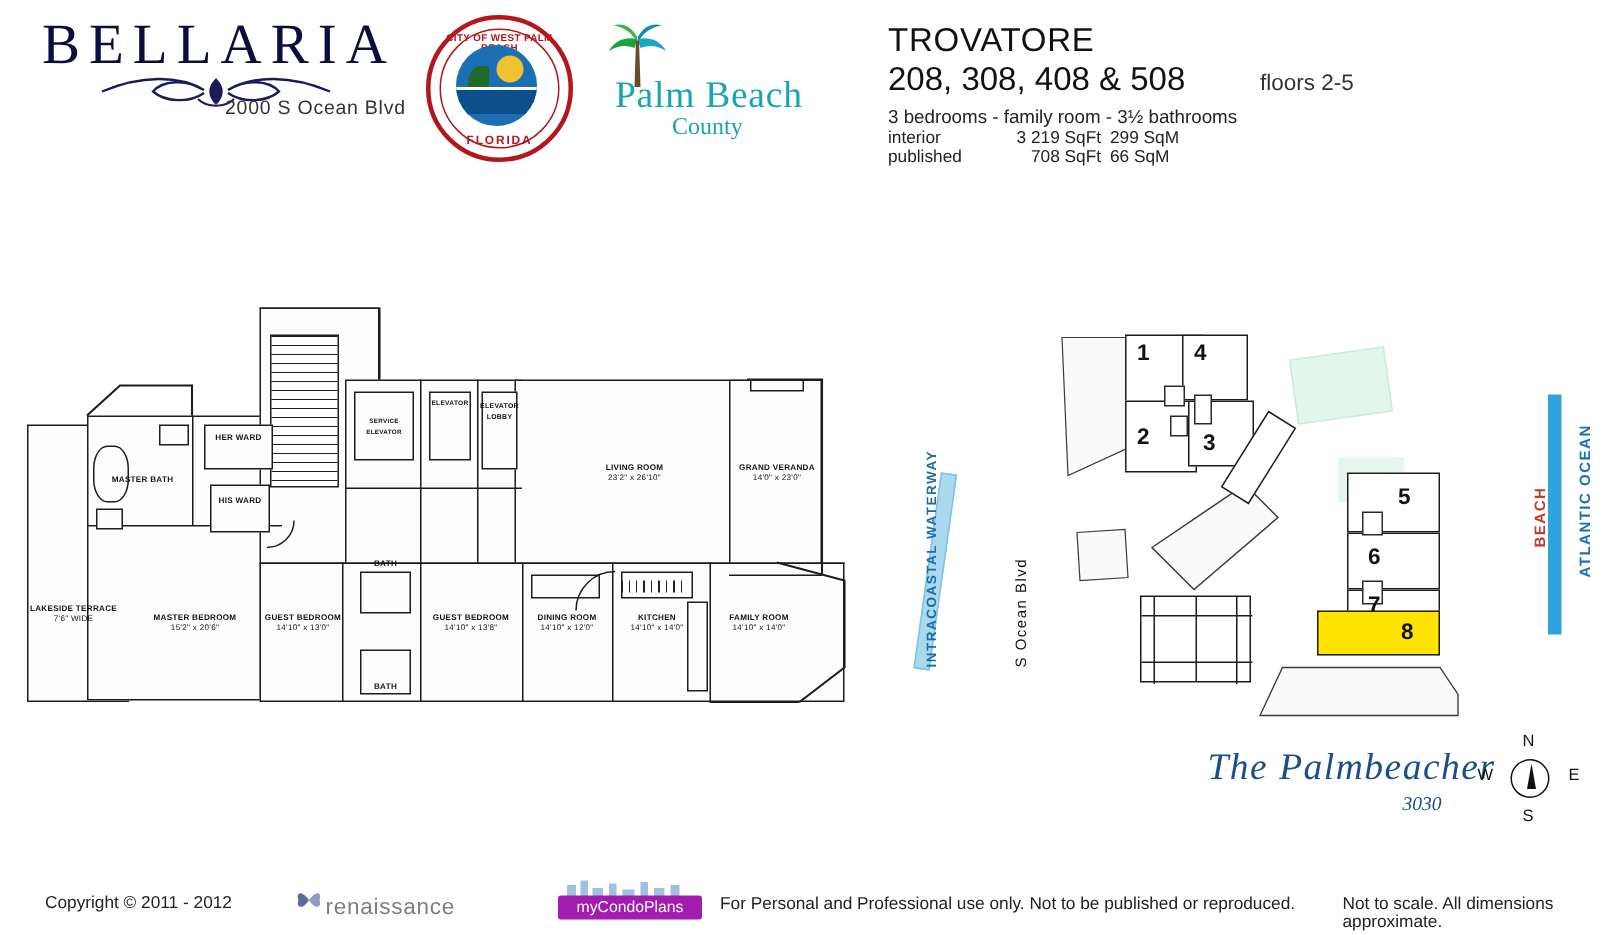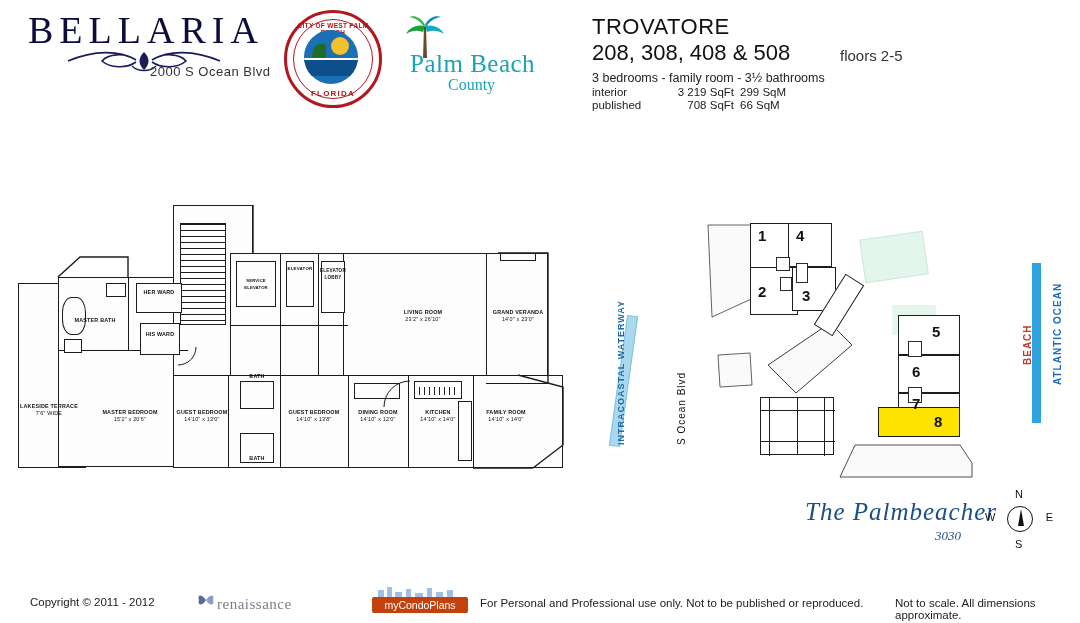--- a/index.html
+++ b/index.html
@@ -147,26 +147,26 @@
   }
   #compass .n{position:absolute;left:30px;top:0;}
   #compass .s{position:absolute;left:30px;bottom:0;}
   #compass .w{position:absolute;left:0;top:23px;}
   #compass .e{position:absolute;right:0;top:23px;}
 
   
   #footer-copyright{left:30px;top:596px;font-size:11.5px;color:#222;}
   #renaissance{left:195px;top:588px;width:120px;height:28px;}
   #renaissance .rtxt{
-    position:absolute;left:22px;top:8px;font-family:Liberation Serif, serif;
+    position:absolute;left:22px;top:8px;font-family:Liberation Sans, sans-serif;
     font-size:15px;color:#7d7d8c;letter-spacing:.5px;
   }
   #renaissance .bfly{position:absolute;left:2px;top:3px;width:18px;height:18px;color:#5a6b9c;}
   #mycondoplans{
-    left:372px;top:597px;width:96px;height:16px;background:#c2410c;color:#fff;
+    left:372px;top:597px;width:96px;height:16px;background:#a21caf;color:#fff;
     font-size:10.5px;text-align:center;line-height:16px;border-radius:2px;
   }
   #mcp-sky{
     left:372px;top:586px;width:96px;height:12px;color:#9fc0e0;font-size:9px;
   }
   #footer-usage{left:480px;top:597px;font-size:11.5px;color:#222;}
   #footer-scale{left:864px;top:597px;font-size:11.5px;color:#222;margin-left:31px;}
 </style>
 </head>
 <body>

